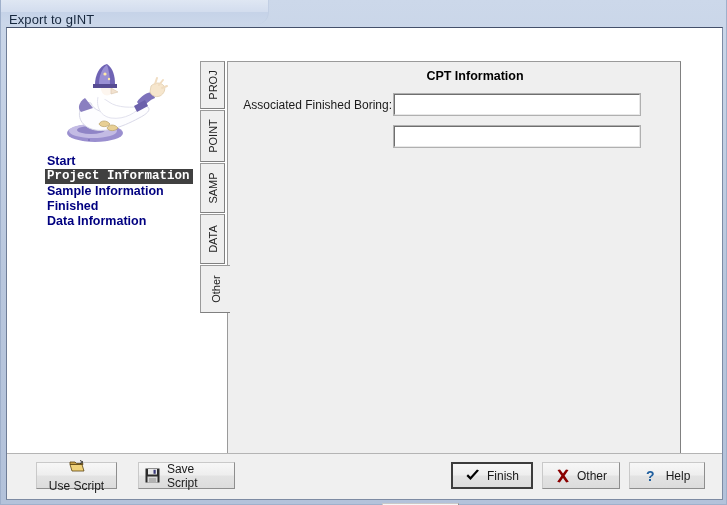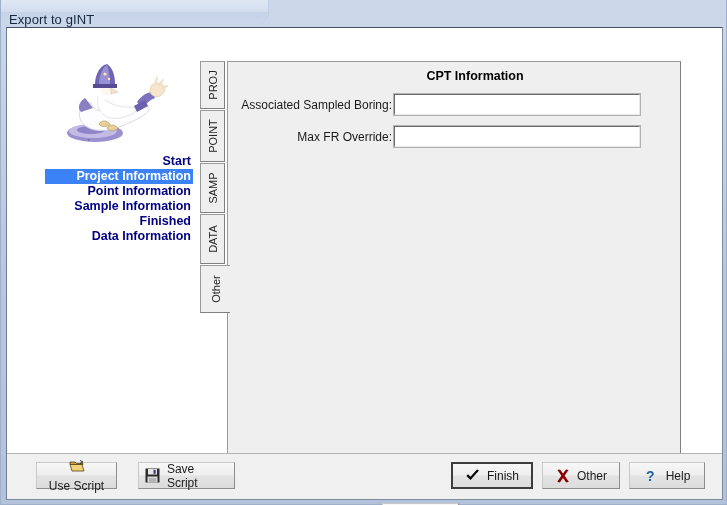--- a/index.html
+++ b/index.html
@@ -67,33 +67,33 @@
     position: absolute;
     left: 48px; top: 34px;
     width: 116px; height: 88px;
   }
 
   
   .steps {
     position: absolute;
     left: 38px; top: 126px;
     width: 148px;
-    text-align: right;
   }
   .step {
     font-size: 12.5px;
     font-weight: bold;
     color: #000080;
     line-height: 15px;
     padding: 0 2px;
     white-space: nowrap;
   }
   .step.current {
-    background: #3b82f6;
+    background: #404040;
     color: #ffffff;
+    font-family: Liberation Mono, monospace;
   }
 
   
   .tabstrip {
     position: absolute;
     left: 193px; top: 33px;
     width: 28px; height: 415px;
   }
   .vtab {
     position: absolute;
@@ -263,21 +263,20 @@
 
           <path d="M44 62 C46 58 52 58 55 62 C53 65 46 66 44 62 Z" fill="#e8cf94" stroke="#b8a168" stroke-width="0.7"></path>
           <path d="M52 66 C54 62 60 62 63 66 C61 69 54 70 52 66 Z" fill="#e8cf94" stroke="#b8a168" stroke-width="0.7"></path>
           <circle cx="34" cy="78" r="1" fill="#7a6fb8"></circle>
         </svg>
       </div>
 
       <div class="steps">
         <div class="step">Start</div>
         <div class="step current">Project Information</div>
-        <div class="step">Point Information</div>
         <div class="step">Sample Information</div>
         <div class="step">Finished</div>
         <div class="step">Data Information</div>
       </div>
 
       <div class="tabstrip">
         <div class="vtab" style="top:0px; height:48px;">
           <span class="vlabel">PROJ</span>
         </div>
         <div class="vtab" style="top:49px; height:52px;">
@@ -294,28 +293,27 @@
         </div>
       </div>
 
       <div class="panel">
         <div class="panel-title">CPT Information</div>
 
         <div class="form">
 
 
           <div class="frow">
-            <span class="flabel">Associated Sampled Boring:</span>
+            <span class="flabel">Associated Finished Boring:</span>
             <input class="finput" type="text" value="" style="">
           </div>
 
 
 
           <div class="frow">
-            <span class="flabel">Max FR Override:</span>
             <input class="finput" type="text" value="" style="">
           </div>
 
         </div>
       </div>
 
     </div>
 
     <div class="buttonbar">
 

